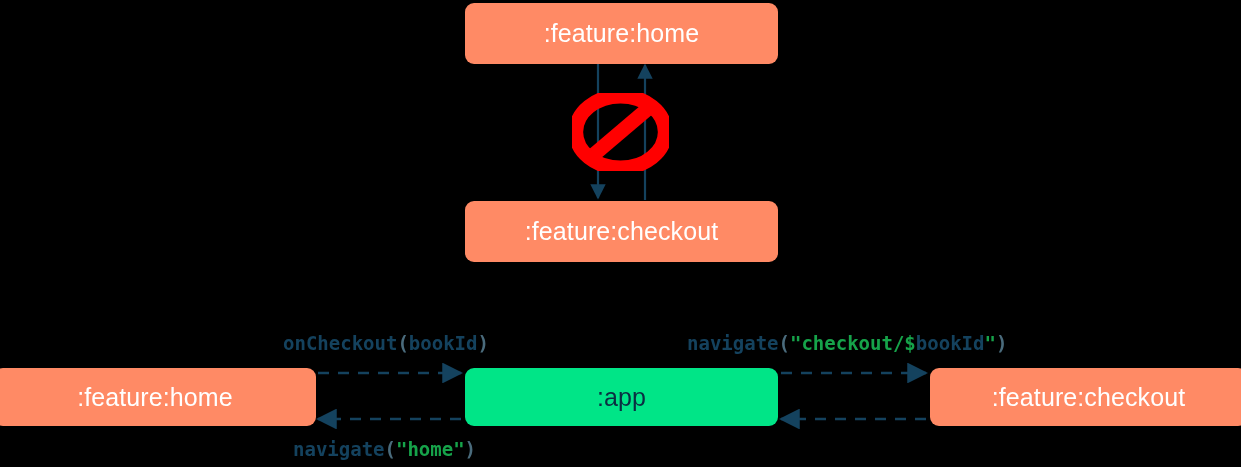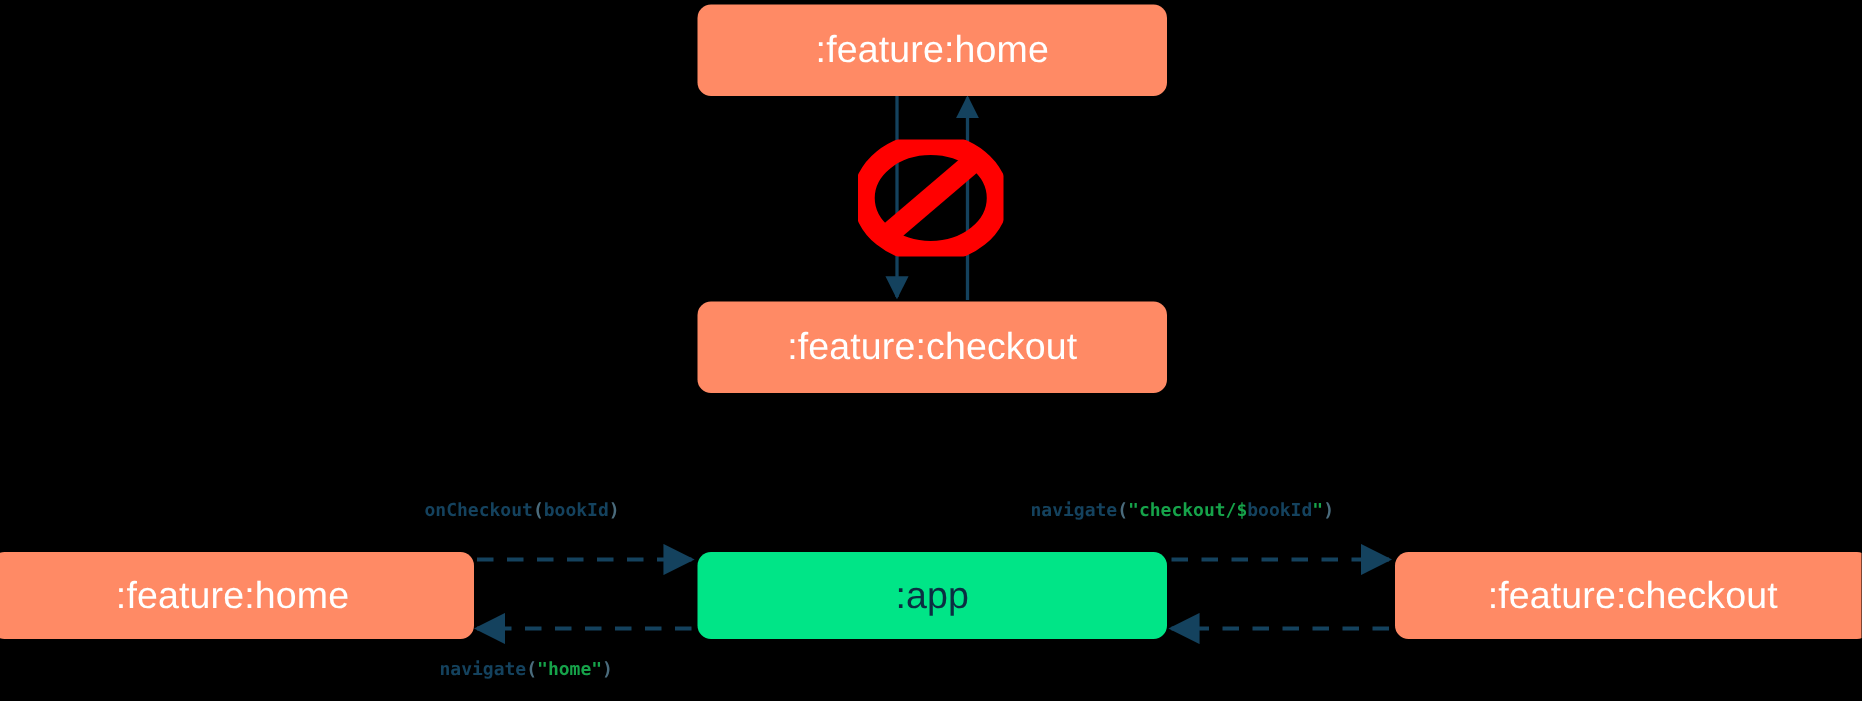--- a/index.html
+++ b/index.html
@@ -72,21 +72,21 @@
     top: 93px;
     width: 97px;
     height: 78px;
     z-index: 5;
   }
 
   
   .edge-label {
     position: absolute;
     font-family: "DejaVu Sans Mono", "Liberation Mono", monospace;
-    font-size: 12px;
+    font-size: 19px;
     font-weight: bold;
     line-height: 1;
     white-space: nowrap;
     z-index: 4;
     color: #14425E;
   }
   .tok-fn    { color: #14425E; }
   .tok-punct { color: #4A6B7C; }
   .tok-str   { color: #16A34A; }
   .tok-var   { color: #14425E; }

